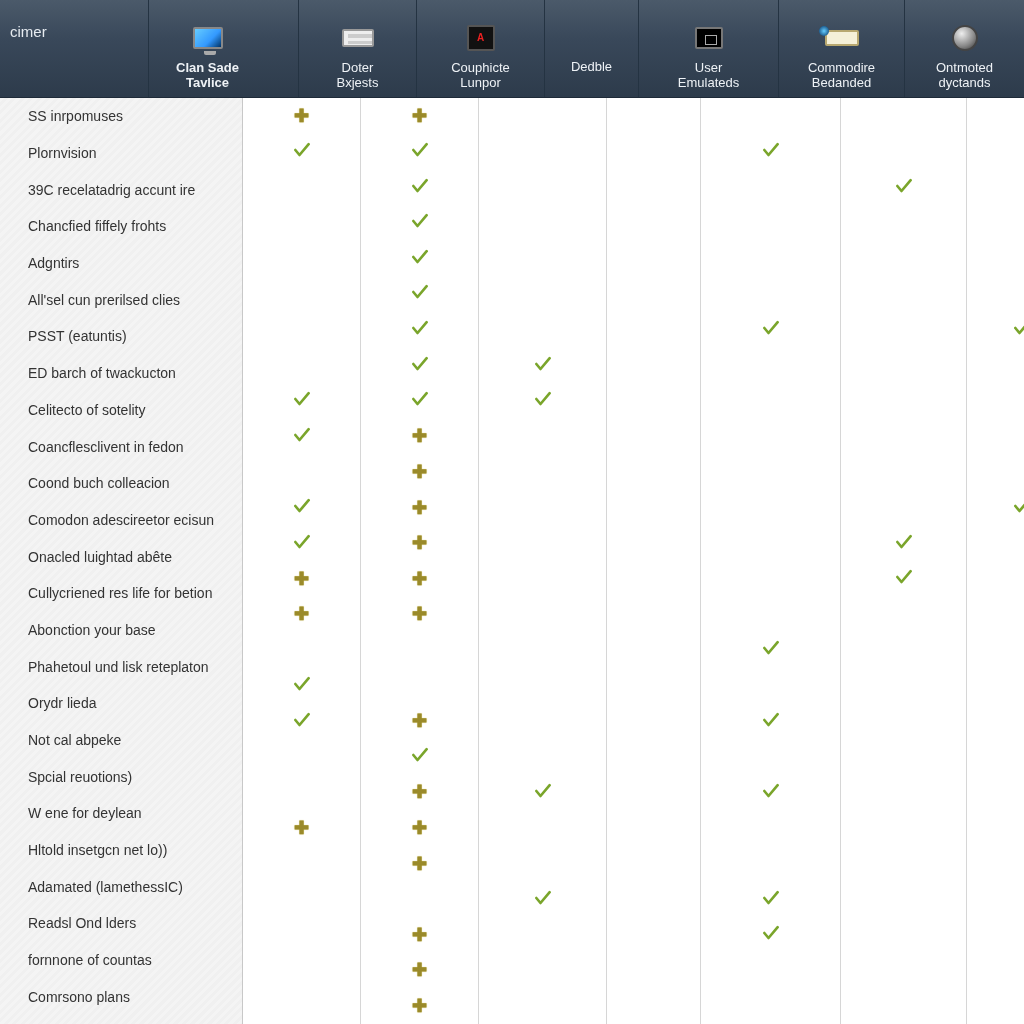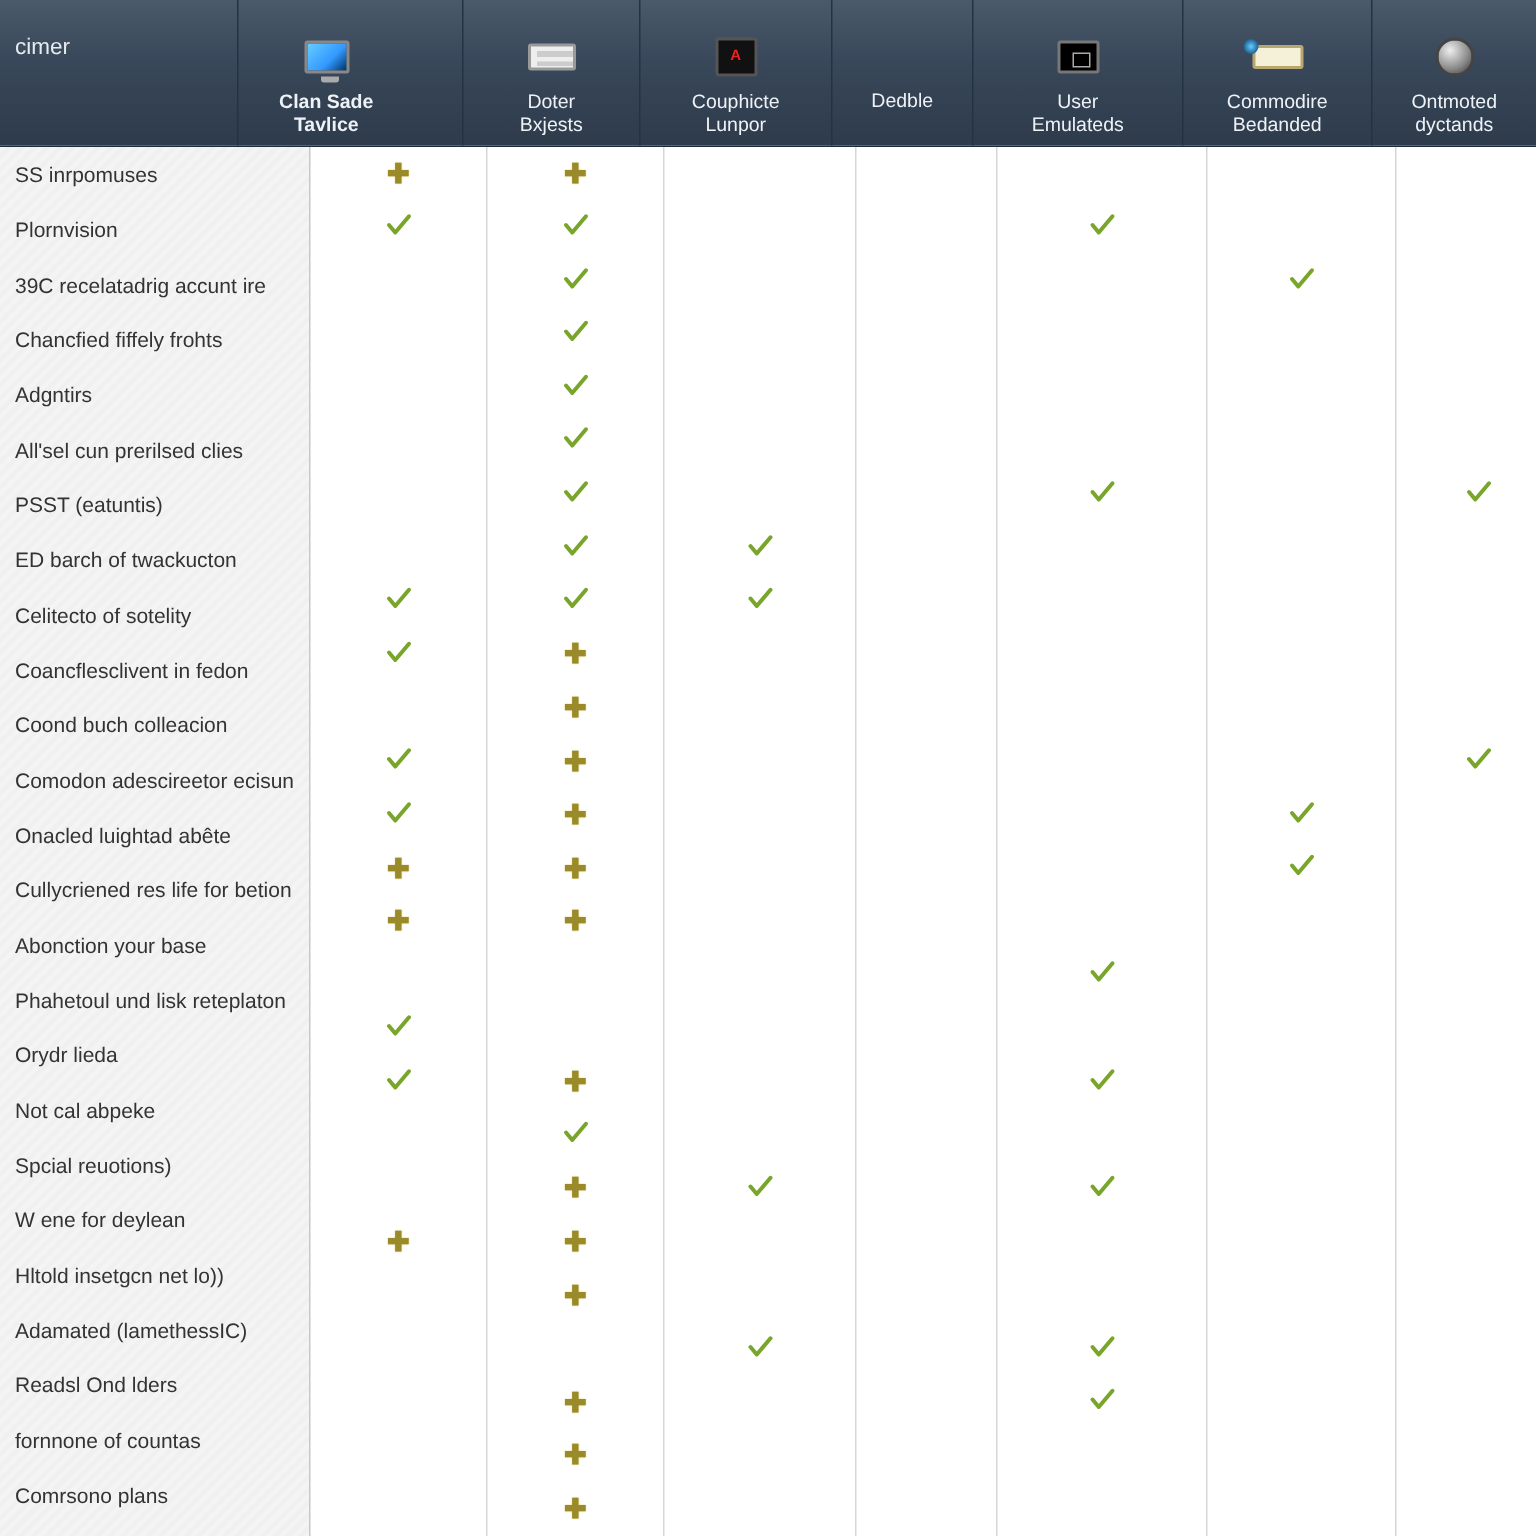--- a/index.html
+++ b/index.html
@@ -80,21 +80,21 @@
   }
   .labels-col {
     width: 248px;
     background: repeating-linear-gradient(135deg,#f4f4f4 0 3px,#f0f0f0 3px 6px);
     border-right: 1px solid #c8c8c8;
   }
   .labels-col .row {
     height: 36.7px;
     display: flex;
     align-items: center;
-    padding: 0 10px;
+    padding: 0 28px;
     color: #333;
     font-size: 14px;
     white-space: nowrap;
     overflow: hidden;
   }
   .data-cols {
     flex: 1;
     display: flex;
   }
   .dcol {
@@ -158,21 +158,21 @@
         <div class="label1">User</div>
         <div class="label2">Emulateds</div>
       </div>
       <div class="hcol" style="width: 126px;">
         <div class="hicon">
           <div class="ic-kb"></div>
         </div>
         <div class="label1">Commodire</div>
         <div class="label2">Bedanded</div>
       </div>
-      <div class="hcol" style="width: 110px;">
+      <div class="hcol" style="width: 120px;">
         <div class="hicon">
           <div class="ic-knob"></div>
         </div>
         <div class="label1">Ontmoted</div>
         <div class="label2">dyctands</div>
       </div>
     </div>
 </div>
 
 <div class="grid">

